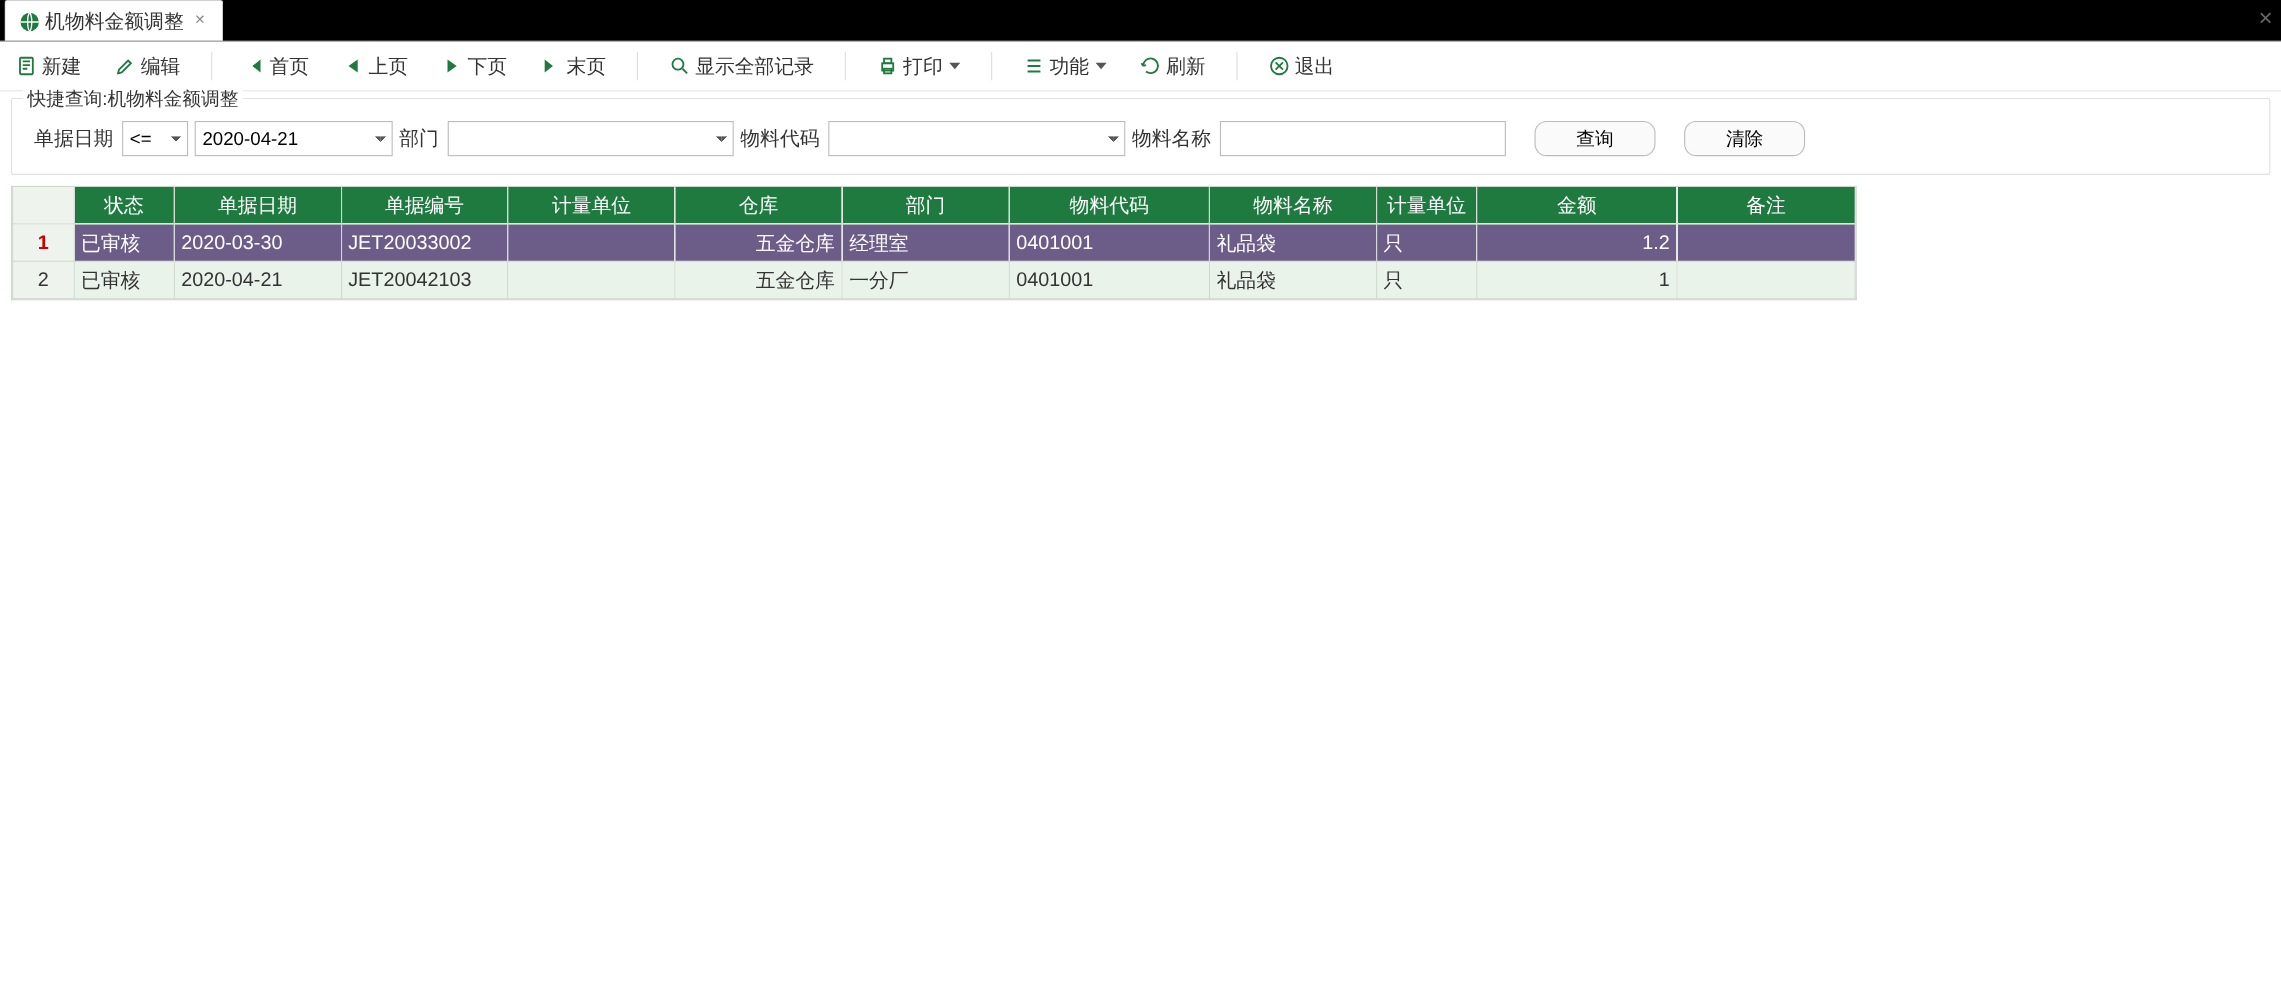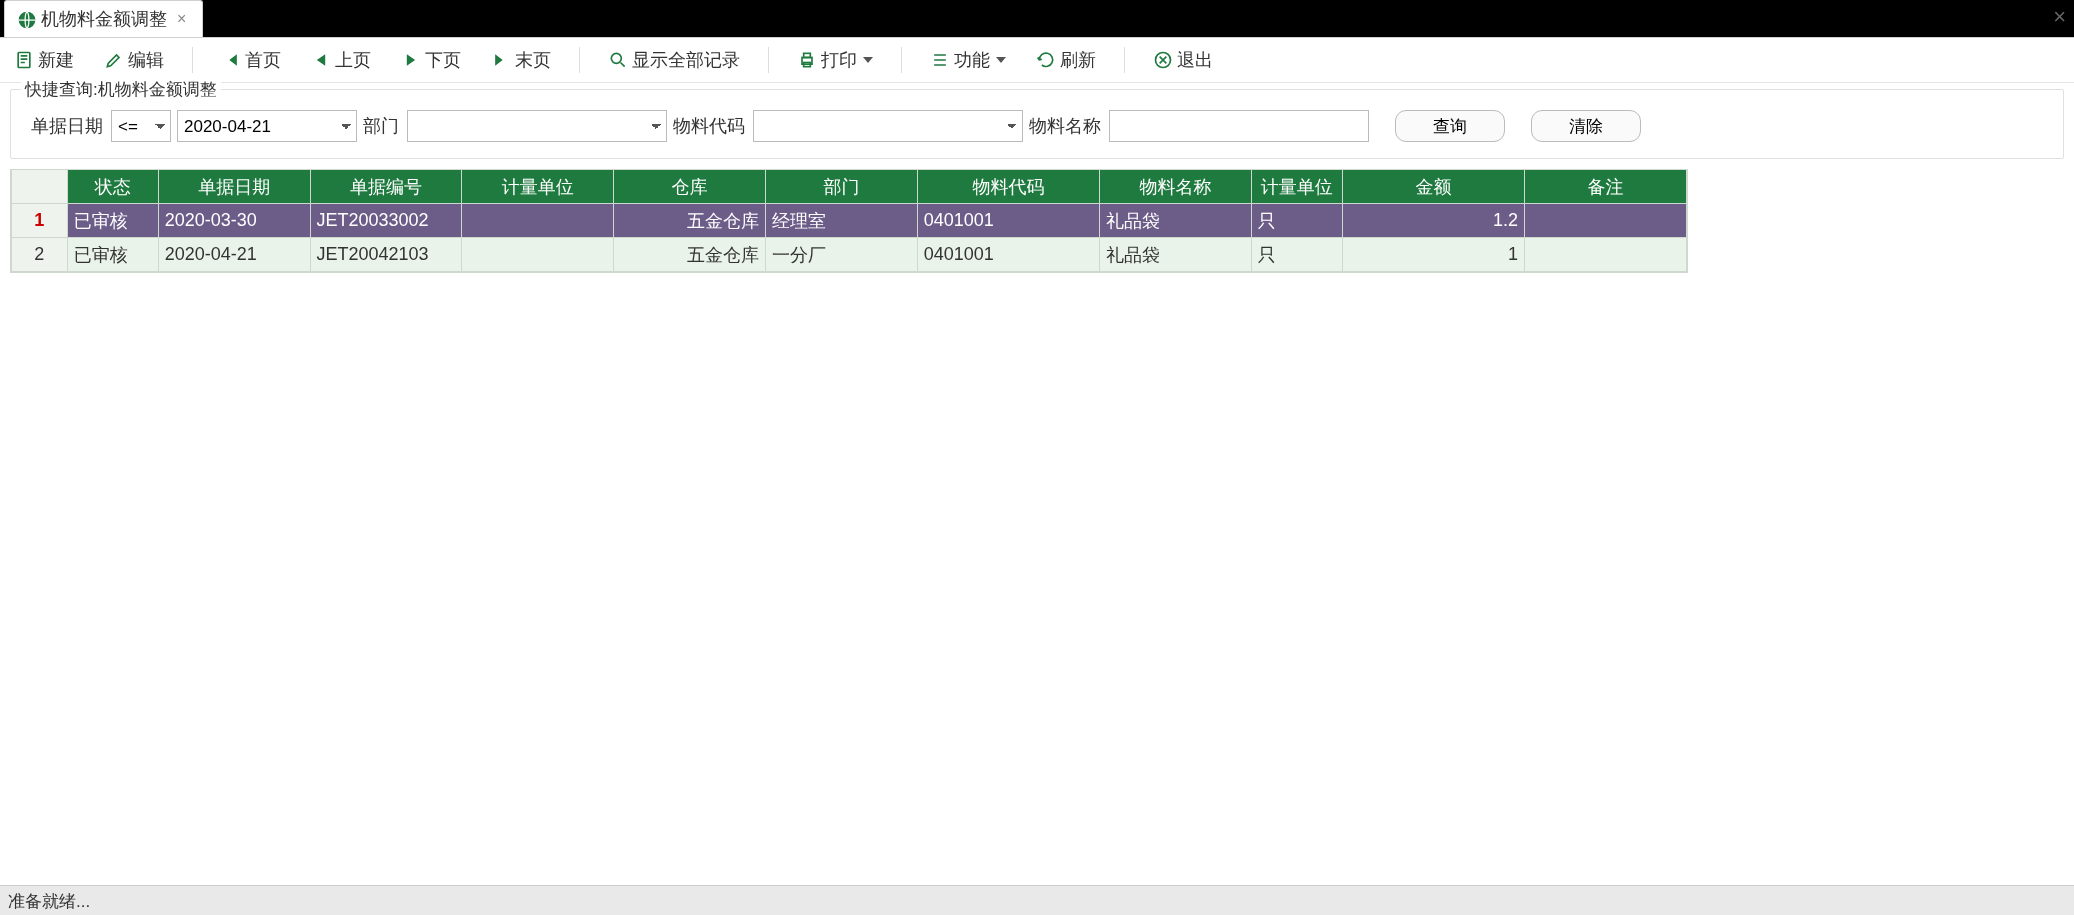--- a/index.html
+++ b/index.html
@@ -262,17 +262,14 @@
             <td>0401001</td>
             <td>礼品袋</td>
             <td>只</td>
             <td class="col-amt">1</td>
             <td></td>
           </tr>
         </tbody>
     </table>
   </div>
 
-  <div class="statusbar">
-    <span>准备就绪...</span>
-  </div>
 
 </div>
 
 </body></html>

